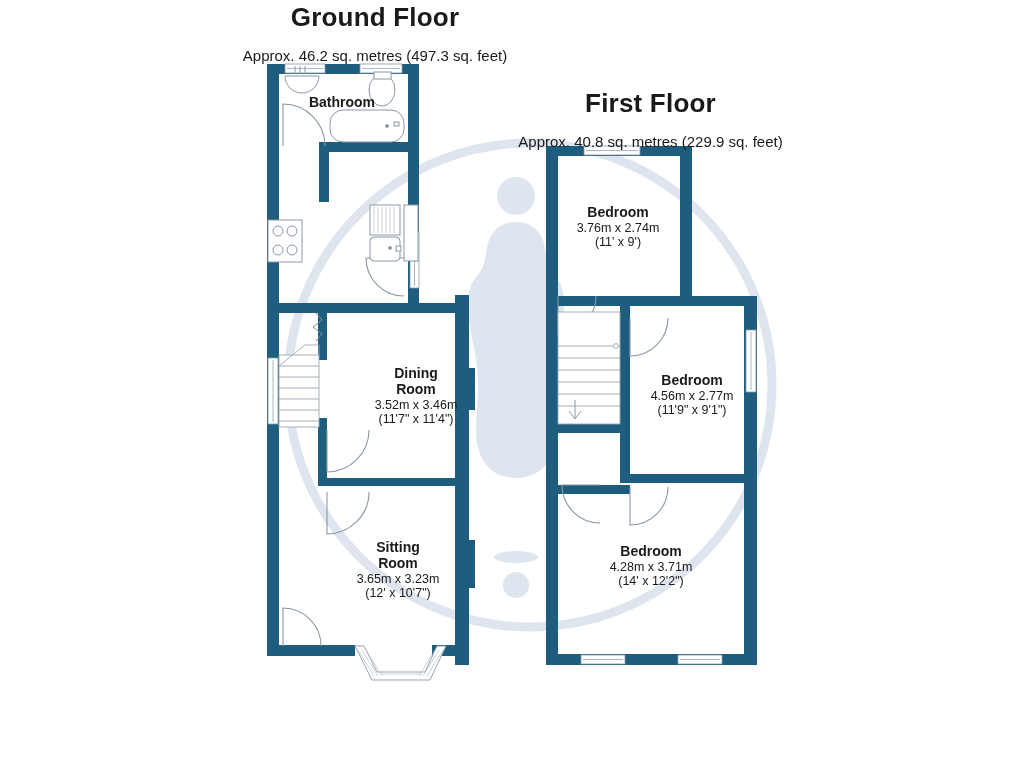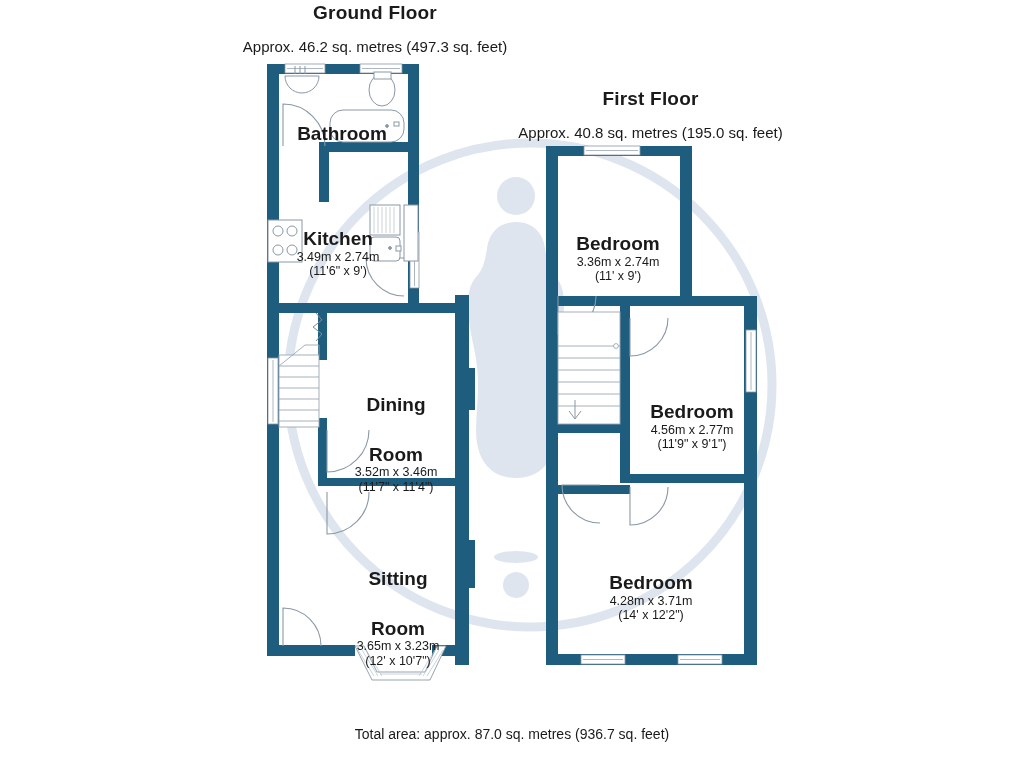--- a/index.html
+++ b/index.html
@@ -25,44 +25,43 @@
     position: absolute;
     left: 0; top: 0;
     width: 1024px;
     height: 768px;
   }
   .title-block {
     position: absolute;
     text-align: center;
   }
   .title-main {
-    font-size: 19px;
+    font-size: 26px;
     font-weight: bold;
     letter-spacing: .2px;
     white-space: nowrap;
   }
   .title-sub {
     font-size: 15px;
     font-weight: normal;
     margin-top: 14px;
     white-space: nowrap;
   }
   #ground-title { left: 235px; top: 2px; width: 280px; }
   #first-title  { left: 508px; top: 88px; width: 285px; }
 
   .room-label {
     position: absolute;
     text-align: center;
     line-height: 1.14;
     white-space: nowrap;
   }
   .room-name {
-    font-size: 19px;
+    font-size: 14px;
     font-weight: bold;
-    margin-top: 28px;
   }
   .room-dims {
     font-size: 12.5px;
     font-weight: normal;
   }
   .footer {
     position: absolute;
     left: 0;
     width: 1024px;
     text-align: center;
@@ -295,62 +294,56 @@
     </g>
   </svg>
 
   <div class="title-block" id="ground-title">
     <div class="title-main">Ground Floor</div>
     <div class="title-sub">Approx. 46.2 sq. metres (497.3 sq. feet)</div>
   </div>
 
   <div class="title-block" id="first-title">
     <div class="title-main">First Floor</div>
-    <div class="title-sub">Approx. 40.8 sq. metres (195.0 sq. feet)</div>
+    <div class="title-sub">Approx. 40.8 sq. metres (229.9 sq. feet)</div>
   </div>
 
   <div class="room-label" style="left:282px; top:95px; width:120px;">
     <div class="room-name">Bathroom</div>
   </div>
 
-  <div class="room-label" style="left:278px; top:200px; width:120px;">
-    <div class="room-name">Kitchen</div>
-    <div class="room-dims">3.49m x 2.74m</div>
-    <div class="room-dims">(11'6" x 9')</div>
-  </div>
-
-  <div class="room-label" style="left:334px; top:366px; width:124px;">
+
+  <div class="room-label" style="left:354px; top:366px; width:124px;">
     <div class="room-name">Dining</div>
     <div class="room-name">Room</div>
     <div class="room-dims">3.52m x 3.46m</div>
     <div class="room-dims">(11'7" x 11'4")</div>
   </div>
 
   <div class="room-label" style="left:336px; top:540px; width:124px;">
     <div class="room-name">Sitting</div>
     <div class="room-name">Room</div>
     <div class="room-dims">3.65m x 3.23m</div>
     <div class="room-dims">(12' x 10'7")</div>
   </div>
 
   <div class="room-label" style="left:553px; top:205px; width:130px;">
     <div class="room-name">Bedroom</div>
-    <div class="room-dims">3.36m x 2.74m</div>
+    <div class="room-dims">3.76m x 2.74m</div>
     <div class="room-dims">(11' x 9')</div>
   </div>
 
   <div class="room-label" style="left:627px; top:373px; width:130px;">
     <div class="room-name">Bedroom</div>
     <div class="room-dims">4.56m x 2.77m</div>
     <div class="room-dims">(11'9" x 9'1")</div>
   </div>
 
   <div class="room-label" style="left:586px; top:544px; width:130px;">
     <div class="room-name">Bedroom</div>
     <div class="room-dims">4.28m x 3.71m</div>
     <div class="room-dims">(14' x 12'2")</div>
   </div>
 
   <div class="footer" id="footer-block">
-    <div>Total area: approx. 87.0 sq. metres (936.7 sq. feet)</div>
   </div>
 
 </div>
 
 </body></html>

